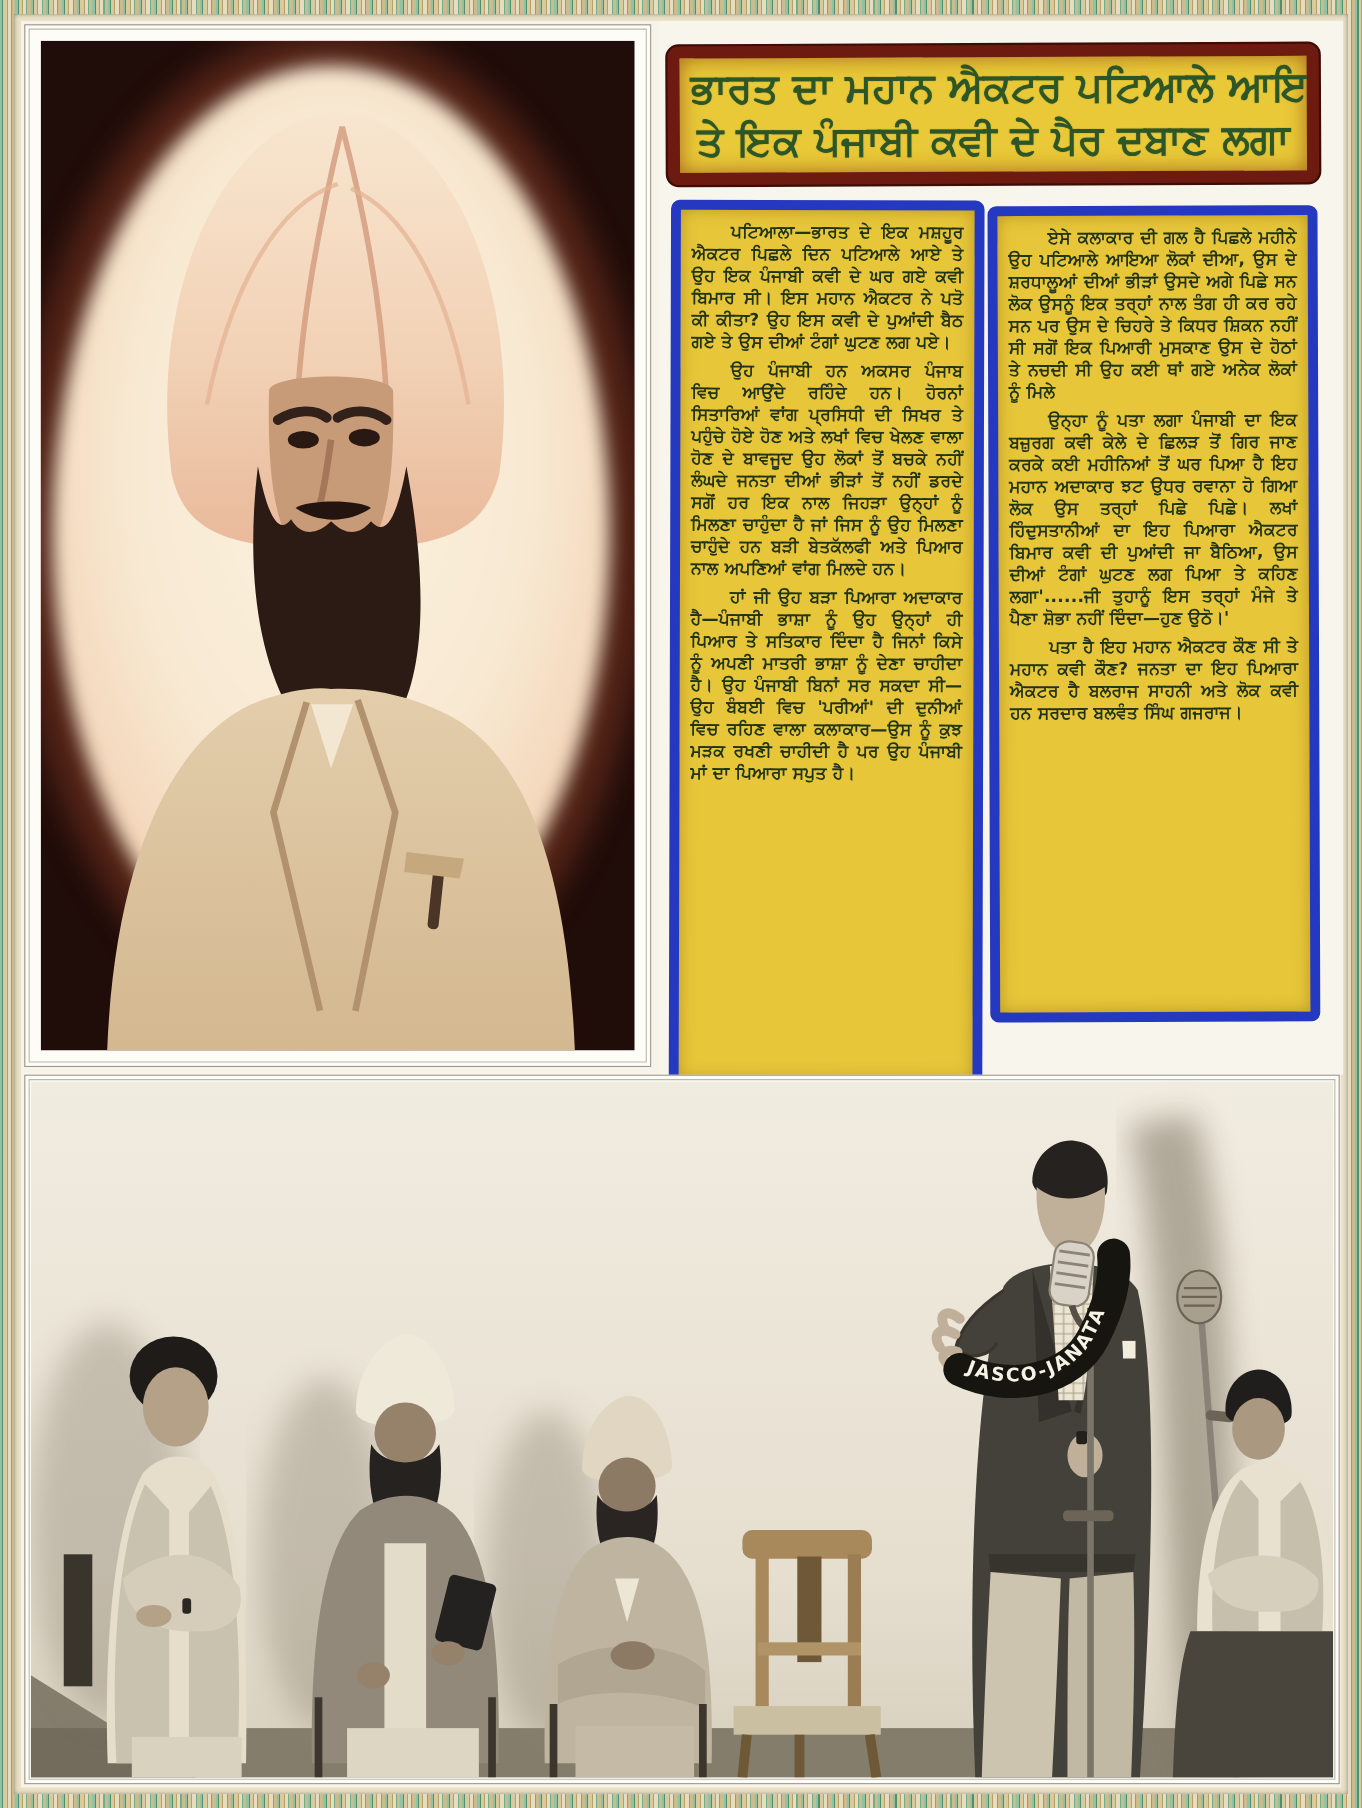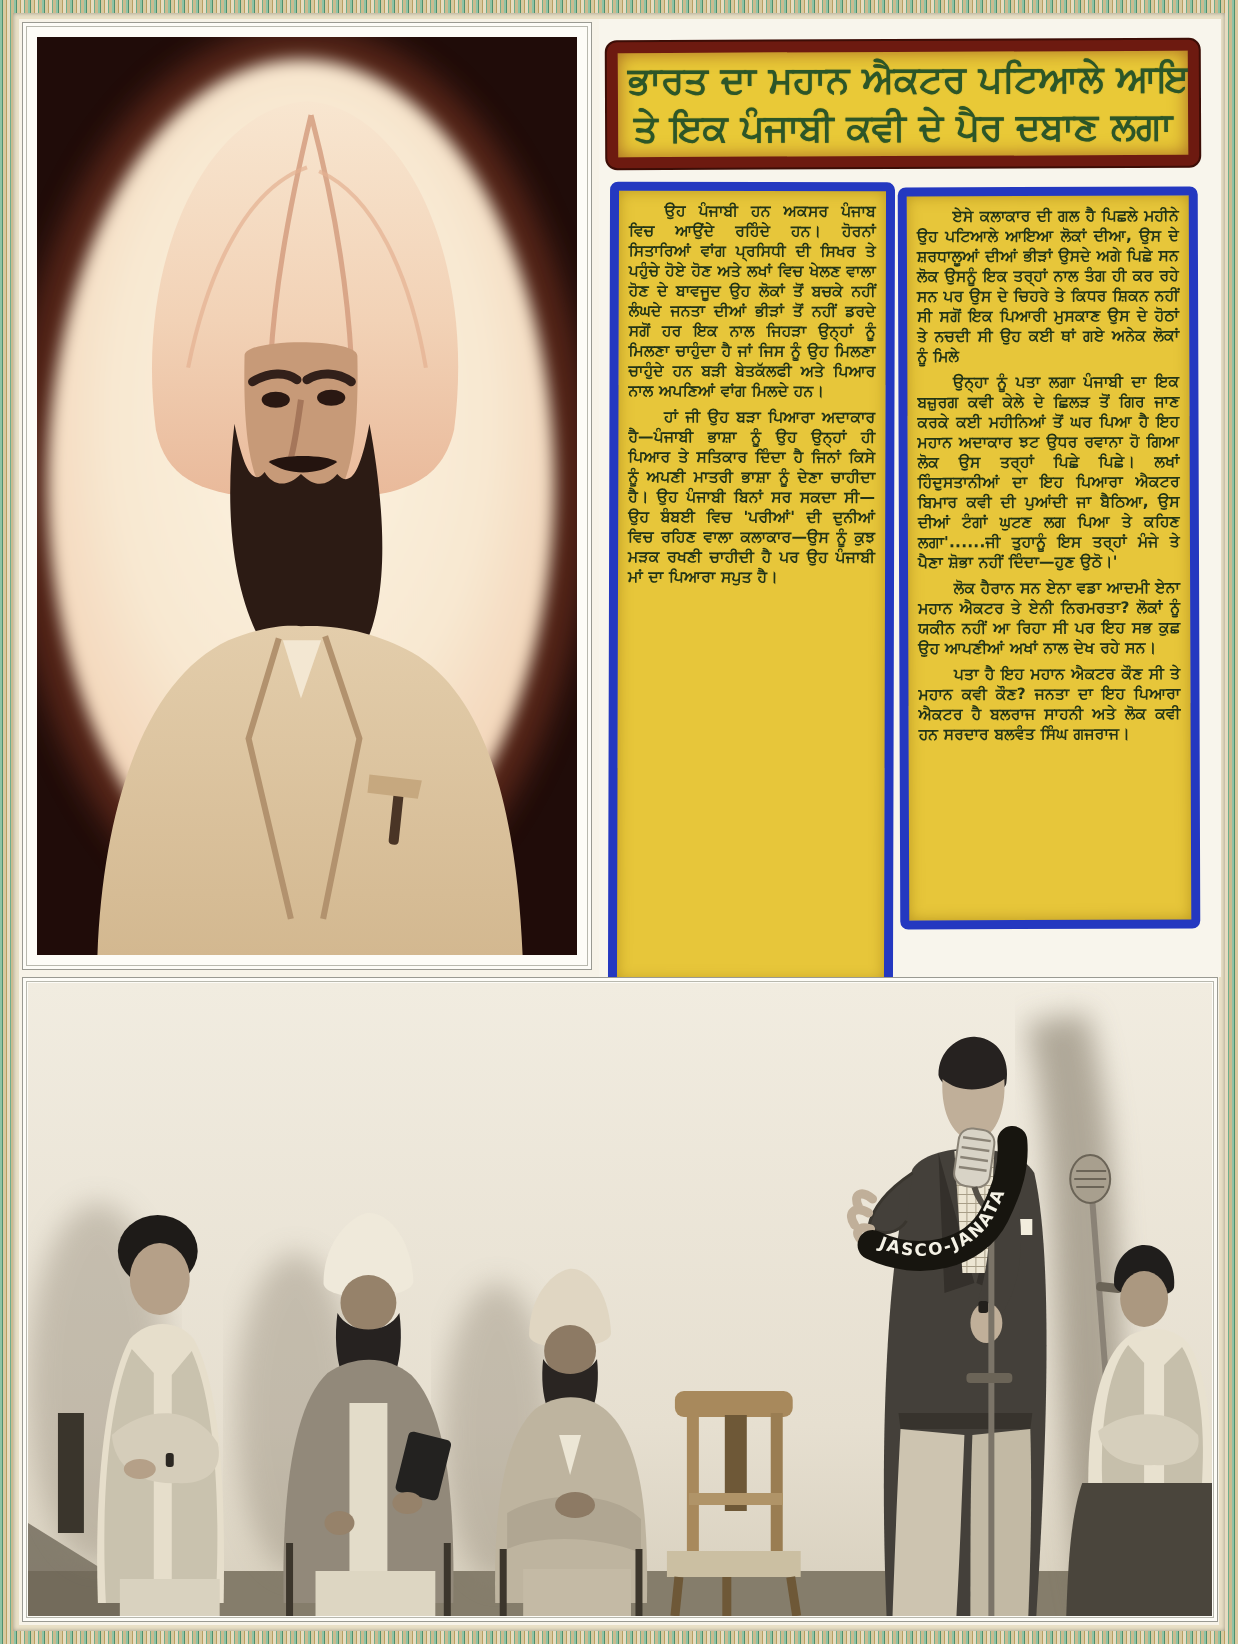--- a/index.html
+++ b/index.html
@@ -105,27 +105,27 @@
         <path d="M330,736 L382,742 L378,760 L328,754 Z" fill="#c6a87f"></path>
       </svg>
     </div>
 
     <div class="clipping">
       <div class="headline">
         <p>ਭਾਰਤ ਦਾ ਮਹਾਨ ਐਕਟਰ ਪਟਿਆਲੇ ਆਇਆ</p>
         <p>ਤੇ ਇਕ ਪੰਜਾਬੀ ਕਵੀ ਦੇ ਪੈਰ ਦਬਾਣ ਲਗਾ</p>
       </div>
       <div class="col col1">
+        <p>ਪਟਿਆਲਾ—ਭਾਰਤ ਦੇ ਇਕ ਮਸ਼ਹੂਰ ਐਕਟਰ ਪਿਛਲੇ ਦਿਨ ਪਟਿਆਲੇ ਆਏ ਤੇ ਉਹ ਇਕ ਪੰਜਾਬੀ ਕਵੀ ਦੇ ਘਰ ਗਏ ਕਵੀ ਬਿਮਾਰ ਸੀ। ਇਸ ਮਹਾਨ ਐਕਟਰ ਨੇ ਪਤੋ ਕੀ ਕੀਤਾ? ਉਹ ਇਸ ਕਵੀ ਦੇ ਪੁਆਂਦੀ ਬੈਠ ਗਏ ਤੇ ਉਸ ਦੀਆਂ ਟੰਗਾਂ ਘੁਟਣ ਲਗ ਪਏ।</p>
         <p>ਉਹ ਪੰਜਾਬੀ ਹਨ ਅਕਸਰ ਪੰਜਾਬ ਵਿਚ ਆਉਂਦੇ ਰਹਿੰਦੇ ਹਨ। ਹੋਰਨਾਂ ਸਿਤਾਰਿਆਂ ਵਾਂਗ ਪ੍ਰਸਿਧੀ ਦੀ ਸਿਖਰ ਤੇ ਪਹੁੰਚੇ ਹੋਏ ਹੋਣ ਅਤੇ ਲਖਾਂ ਵਿਚ ਖੇਲਣ ਵਾਲਾ ਹੋਣ ਦੇ ਬਾਵਜੂਦ ਉਹ ਲੋਕਾਂ ਤੋਂ ਬਚਕੇ ਨਹੀਂ ਲੰਘਦੇ ਜਨਤਾ ਦੀਆਂ ਭੀੜਾਂ ਤੋਂ ਨਹੀਂ ਡਰਦੇ ਸਗੋਂ ਹਰ ਇਕ ਨਾਲ ਜਿਹੜਾ ਉਨ੍ਹਾਂ ਨੂੰ ਮਿਲਣਾ ਚਾਹੁੰਦਾ ਹੈ ਜਾਂ ਜਿਸ ਨੂੰ ਉਹ ਮਿਲਣਾ ਚਾਹੁੰਦੇ ਹਨ ਬੜੀ ਬੇਤਕੱਲਫੀ ਅਤੇ ਪਿਆਰ ਨਾਲ ਅਪਣਿਆਂ ਵਾਂਗ ਮਿਲਦੇ ਹਨ।</p>
         <p>ਹਾਂ ਜੀ ਉਹ ਬੜਾ ਪਿਆਰਾ ਅਦਾਕਾਰ ਹੈ—ਪੰਜਾਬੀ ਭਾਸ਼ਾ ਨੂੰ ਉਹ ਉਨ੍ਹਾਂ ਹੀ ਪਿਆਰ ਤੇ ਸਤਿਕਾਰ ਦਿੰਦਾ ਹੈ ਜਿਨਾਂ ਕਿਸੇ ਨੂੰ ਅਪਣੀ ਮਾਤਰੀ ਭਾਸ਼ਾ ਨੂੰ ਦੇਣਾ ਚਾਹੀਦਾ ਹੈ। ਉਹ ਪੰਜਾਬੀ ਬਿਨਾਂ ਸਰ ਸਕਦਾ ਸੀ—ਉਹ ਬੰਬਈ ਵਿਚ 'ਪਰੀਆਂ' ਦੀ ਦੁਨੀਆਂ ਵਿਚ ਰਹਿਣ ਵਾਲਾ ਕਲਾਕਾਰ—ਉਸ ਨੂੰ ਕੁਝ ਮੜਕ ਰਖਣੀ ਚਾਹੀਦੀ ਹੈ ਪਰ ਉਹ ਪੰਜਾਬੀ ਮਾਂ ਦਾ ਪਿਆਰਾ ਸਪੁਤ ਹੈ।</p>
       </div>
       <div class="col col2">
         <p>ਏਸੇ ਕਲਾਕਾਰ ਦੀ ਗਲ ਹੈ ਪਿਛਲੇ ਮਹੀਨੇ ਉਹ ਪਟਿਆਲੇ ਆਇਆ ਲੋਕਾਂ ਦੀਆ, ਉਸ ਦੇ ਸ਼ਰਧਾਲੂਆਂ ਦੀਆਂ ਭੀੜਾਂ ਉਸਦੇ ਅਗੇ ਪਿਛੇ ਸਨ ਲੋਕ ਉਸਨੂੰ ਇਕ ਤਰ੍ਹਾਂ ਨਾਲ ਤੰਗ ਹੀ ਕਰ ਰਹੇ ਸਨ ਪਰ ਉਸ ਦੇ ਚਿਹਰੇ ਤੇ ਕਿਧਰ ਸ਼ਿਕਨ ਨਹੀਂ ਸੀ ਸਗੋਂ ਇਕ ਪਿਆਰੀ ਮੁਸਕਾਣ ਉਸ ਦੇ ਹੋਠਾਂ ਤੇ ਨਚਦੀ ਸੀ ਉਹ ਕਈ ਥਾਂ ਗਏ ਅਨੇਕ ਲੋਕਾਂ ਨੂੰ ਮਿਲੇ</p>
         <p>ਉਨ੍ਹਾ ਨੂੰ ਪਤਾ ਲਗਾ ਪੰਜਾਬੀ ਦਾ ਇਕ ਬਜ਼ੁਰਗ ਕਵੀ ਕੇਲੇ ਦੇ ਛਿਲੜ ਤੋਂ ਗਿਰ ਜਾਣ ਕਰਕੇ ਕਈ ਮਹੀਨਿਆਂ ਤੋਂ ਘਰ ਪਿਆ ਹੈ ਇਹ ਮਹਾਨ ਅਦਾਕਾਰ ਝਟ ਉਧਰ ਰਵਾਨਾ ਹੋ ਗਿਆ ਲੋਕ ਉਸ ਤਰ੍ਹਾਂ ਪਿਛੇ ਪਿਛੇ। ਲਖਾਂ ਹਿੰਦੁਸਤਾਨੀਆਂ ਦਾ ਇਹ ਪਿਆਰਾ ਐਕਟਰ ਬਿਮਾਰ ਕਵੀ ਦੀ ਪੁਆਂਦੀ ਜਾ ਬੈਠਿਆ, ਉਸ ਦੀਆਂ ਟੰਗਾਂ ਘੁਟਣ ਲਗ ਪਿਆ ਤੇ ਕਹਿਣ ਲਗਾ'......ਜੀ ਤੁਹਾਨੂੰ ਇਸ ਤਰ੍ਹਾਂ ਮੰਜੇ ਤੇ ਪੈਣਾ ਸ਼ੋਭਾ ਨਹੀਂ ਦਿੰਦਾ—ਹੁਣ ਉਠੋ।'</p>
-        <p>ਲੋਕ ਹੈਰਾਨ ਸਨ ਏਨਾ ਵਡਾ ਆਦਮੀ ਏਨਾ ਮਹਾਨ ਐਕਟਰ ਤੇ ਏਨੀ ਨਿਰਮਰਤਾ? ਲੋਕਾਂ ਨੂੰ ਯਕੀਨ ਨਹੀਂ ਆ ਰਿਹਾ ਸੀ ਪਰ ਇਹ ਸਭ ਕੁਛ ਉਹ ਆਪਣੀਆਂ ਅਖਾਂ ਨਾਲ ਦੇਖ ਰਹੇ ਸਨ।</p>
         <p>ਪਤਾ ਹੈ ਇਹ ਮਹਾਨ ਐਕਟਰ ਕੌਣ ਸੀ ਤੇ ਮਹਾਨ ਕਵੀ ਕੌਣ? ਜਨਤਾ ਦਾ ਇਹ ਪਿਆਰਾ ਐਕਟਰ ਹੈ ਬਲਰਾਜ ਸਾਹਨੀ ਅਤੇ ਲੋਕ ਕਵੀ ਹਨ ਸਰਦਾਰ ਬਲਵੰਤ ਸਿੰਘ ਗਜਰਾਜ।</p>
       </div>
     </div>
 
     <div class="card stage-card">
       <svg viewBox="0 0 1186 633" preserveAspectRatio="none">
         <defs>
           <linearGradient id="wallG" x1="0" y1="0" x2="0" y2="1">
             <stop offset="0%" stop-color="#f1ece0"></stop>
             <stop offset="70%" stop-color="#e6dfd0"></stop>

